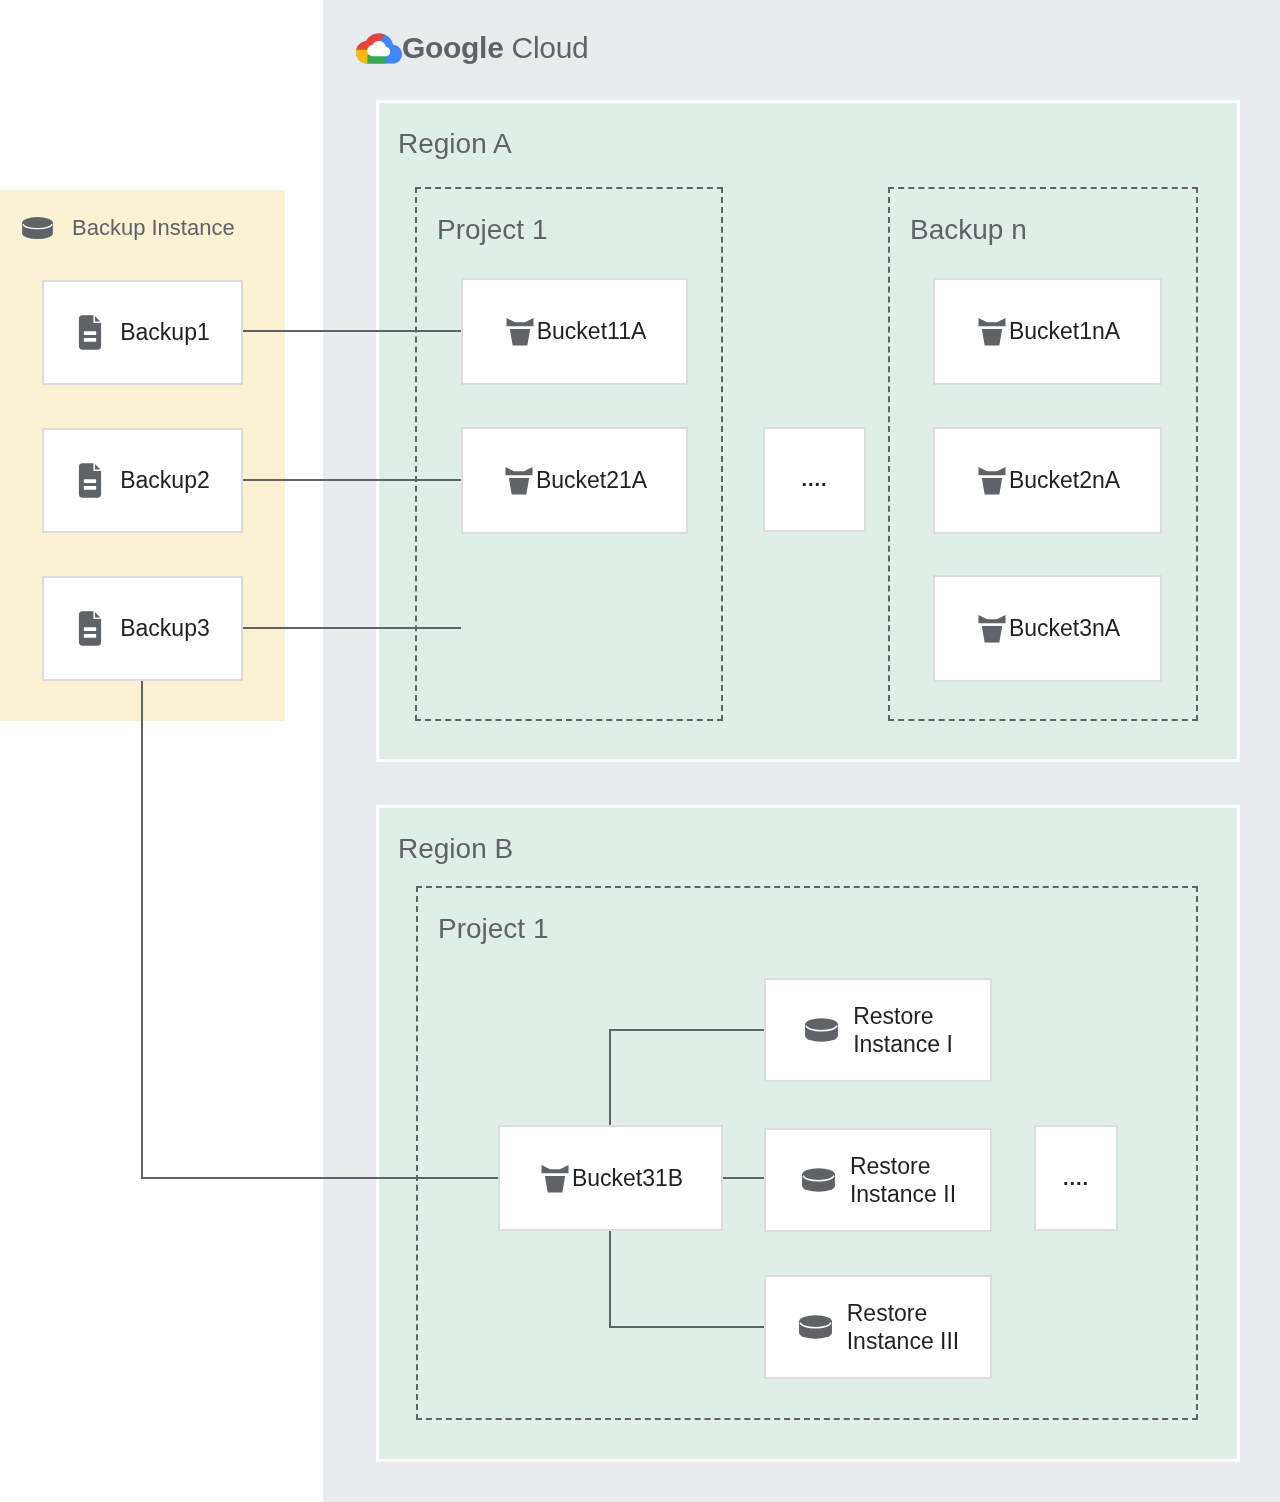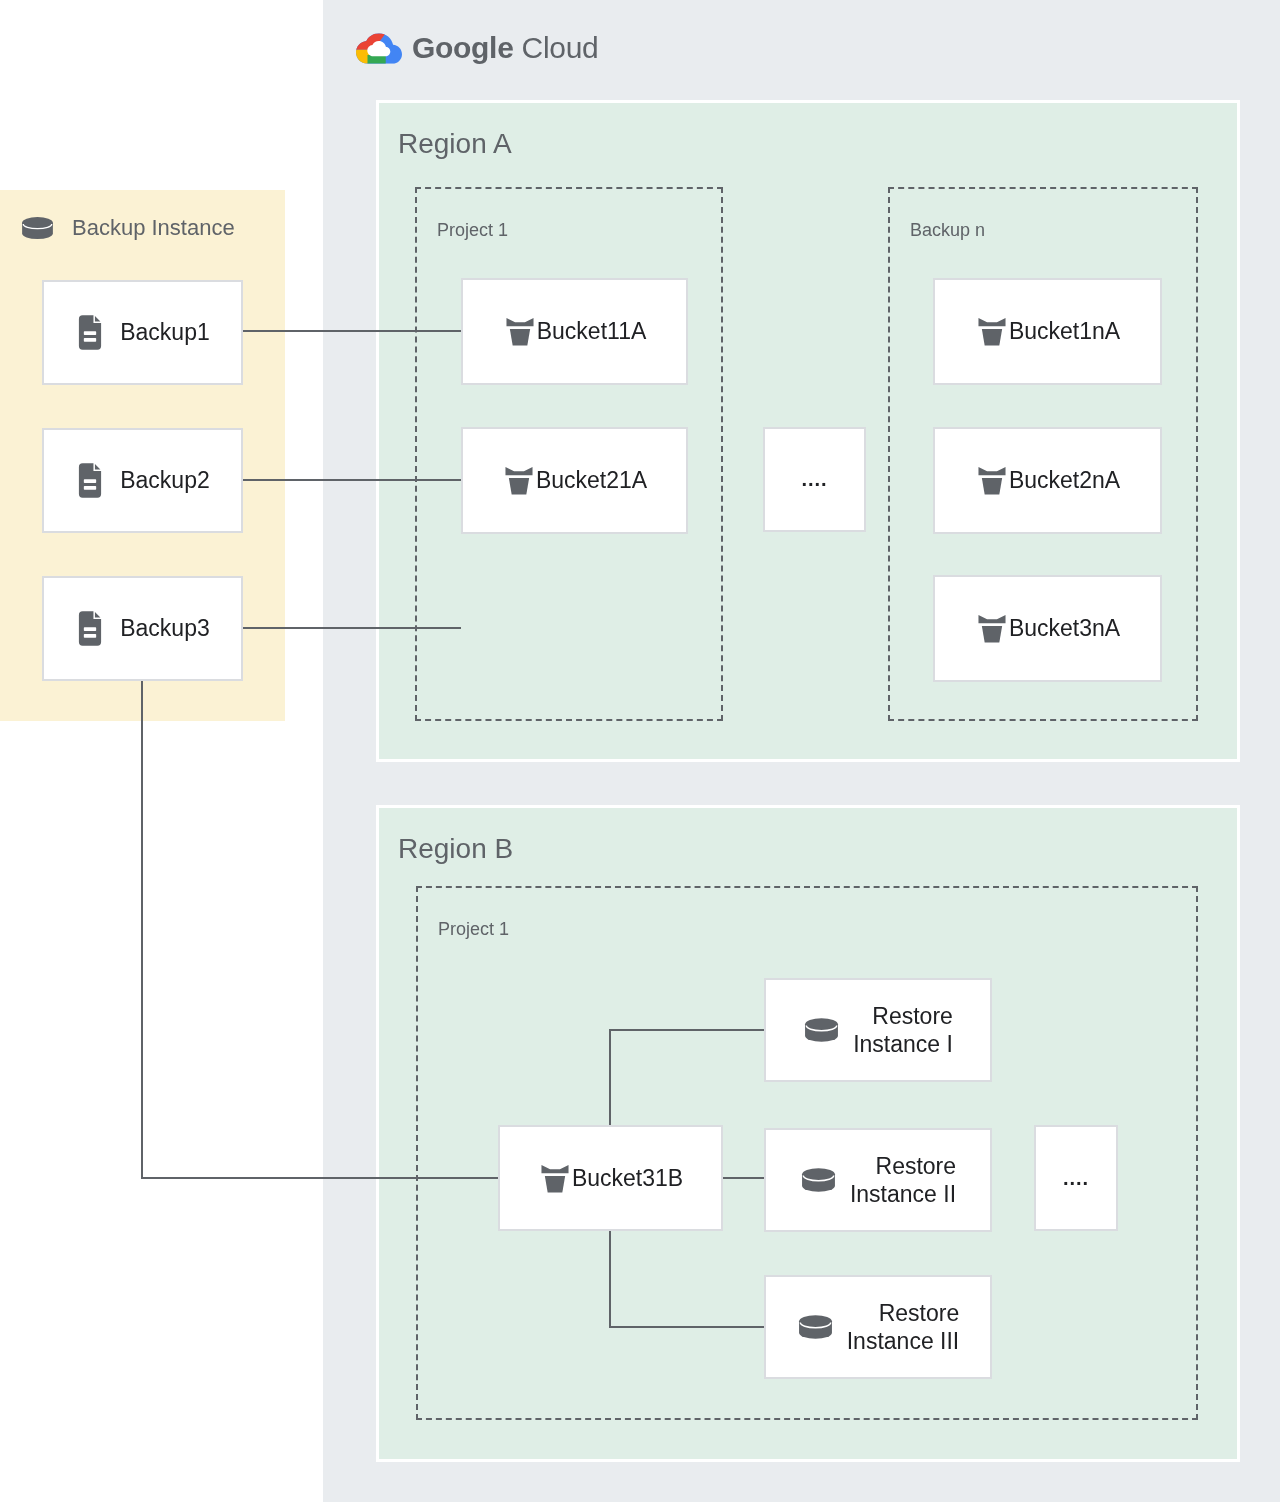--- a/index.html
+++ b/index.html
@@ -8,41 +8,41 @@
     --label-gray:#5f6368; --text-dark:#202124; --icon-gray:#5f6368;
     --logo-red:#ea4335; --logo-blue:#4285f4; --logo-yellow:#fbbc05;
     --logo-green:#34a853; --logo-text:#5f6368;
   }
   *{box-sizing:border-box;margin:0;padding:0}
   body{background:#fff;font-family:"Liberation Sans",sans-serif}
   .stage{position:relative;width:1280px;height:1502px;background:#fff;overflow:hidden}
 
   .gcp-panel{position:absolute;left:323px;top:0;width:957px;height:1502px;background:var(--panel-gray)}
 
-  .logo{position:absolute;left:356px;top:27px;height:42px;display:flex;align-items:center;gap:10px;z-index:2}
+  .logo{position:absolute;left:356px;top:27px;height:42px;display:flex;align-items:center;z-index:2}
   .logo-text{font-size:30px;color:var(--logo-text);letter-spacing:-.3px;white-space:nowrap}
   .logo-text .w1{font-weight:700;margin-right:8px}
   .logo-text .w2{font-weight:400}
 
   .region{position:absolute;left:376px;width:864px;background:var(--region-green);border:3px solid #ffffff}
   .region-a{top:100px;height:662px}
   .region-b{top:805px;height:657px}
   .region-label{position:absolute;left:19px;top:29px;font-size:28px;color:var(--label-gray);line-height:24px}
 
   .project{position:absolute;border:2px dashed var(--dashed-border)}
-  .project-label{position:absolute;left:20px;top:29px;font-size:18px;color:var(--label-gray);line-height:24px}
+  .project-label{position:absolute;left:20px;top:29px;font-size:28px;color:var(--label-gray);line-height:24px}
   .project-1a{left:36px;top:84px;width:308px;height:534px}
   .project-na{left:509px;top:84px;width:310px;height:534px}
   .project-1b{left:37px;top:78px;width:782px;height:534px}
 
   .card{position:absolute;background:#fff;border:2px solid var(--card-border);
         display:flex;align-items:center;justify-content:center;
         color:var(--text-dark);font-size:23px;z-index:5}
   .card .lbl{white-space:nowrap}
-  .two-line{text-align:right;line-height:28px}
+  .two-line{text-align:left;line-height:28px}
 
   .bucket-card{width:227px;height:107px}
   .p1a-b1{left:44px;top:89px}.p1a-b2{left:44px;top:238px}.p1a-b3{left:44px;top:386px}
   .pna-b1{left:43px;top:89px;width:229px}.pna-b2{left:43px;top:238px;width:229px}.pna-b3{left:43px;top:386px;width:229px}
 
   .ellipsis-card{font-size:20px;font-weight:700;letter-spacing:1px;color:var(--text-dark)}
   .ellipsis-a{left:384px;top:324px;width:103px;height:105px}
   .ellipsis-b{left:616px;top:237px;width:84px;height:106px}
 
   .bucket31b{left:80px;top:237px;width:225px;height:106px}

